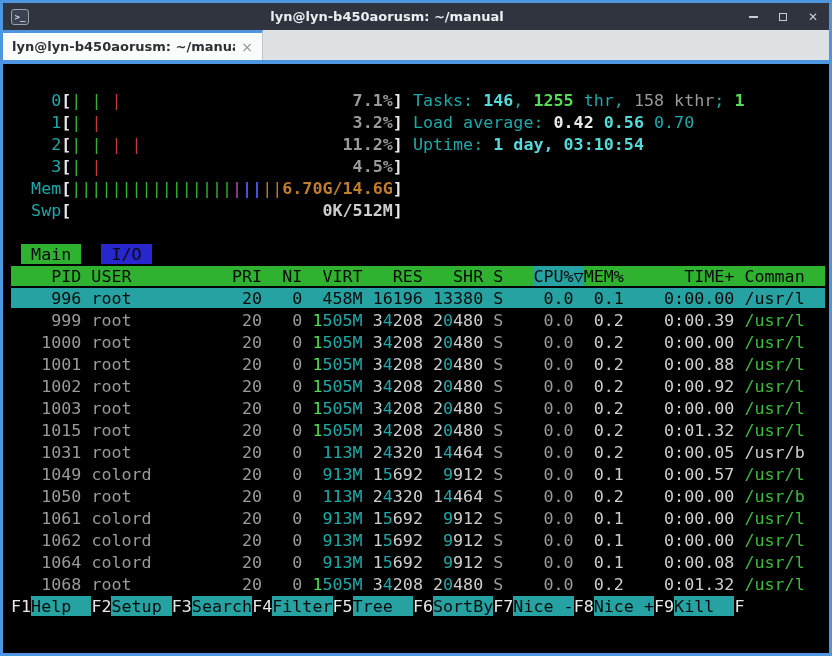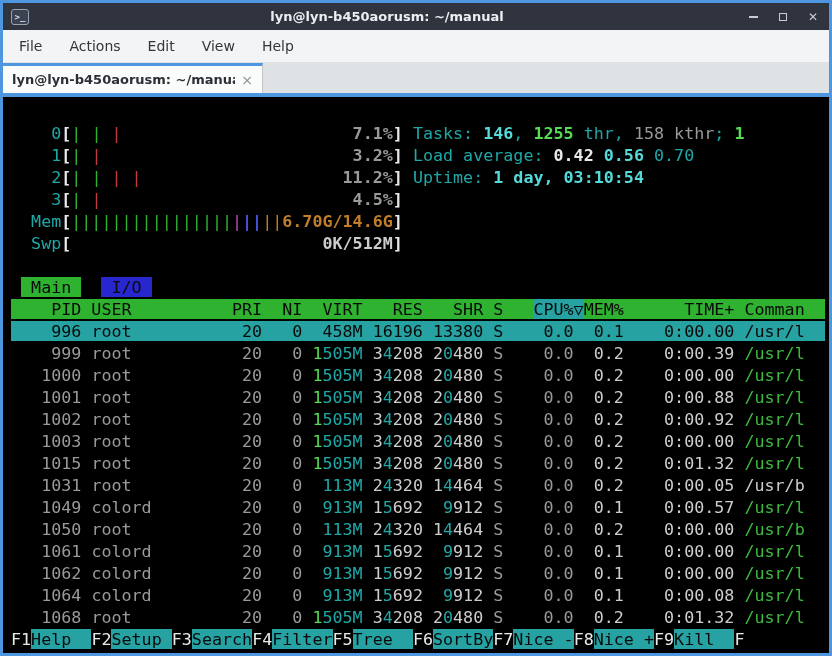--- a/index.html
+++ b/index.html
@@ -36,27 +36,20 @@
     <span class="winbtns">
       <span class="wbtn">
           <span class="minbar"></span>
         </span>
       <span class="wbtn">
           <span class="restsq"></span>
         </span>
       <span class="wbtn">✕</span>
     </span>
   </div>
-  <div class="menubar">
-      <span class="menu-item">File</span>
-      <span class="menu-item">Actions</span>
-      <span class="menu-item">Edit</span>
-      <span class="menu-item">View</span>
-      <span class="menu-item">Help</span>
-    </div>
   <div class="tabbar">
     <div class="tab">
       <span class="tab-label">lyn@lyn-b450aorusm: ~/manual</span>
       <span class="tab-close">×</span>
     </div>
   </div>
   <div class="terminal"><div class="tl"><span> </span></div><div class="tl"><span style="color: rgb(30, 168, 168);">    0</span><span style="color: rgb(233, 233, 233); font-weight: bold;">[</span><span style="color: rgb(47, 178, 47);">|</span><span> </span><span style="color: rgb(47, 178, 47);">|</span><span> </span><span style="color: rgb(194, 59, 59);">|</span><span>                       </span><span style="color: rgb(154, 154, 154); font-weight: bold;">7.1%</span><span style="color: rgb(233, 233, 233); font-weight: bold;">]</span><span> </span><span><span style="color: rgb(30, 168, 168);">Tasks: </span><span style="color: rgb(85, 218, 218); font-weight: bold;">146</span><span style="color: rgb(30, 168, 168);">, </span><span style="color: rgb(85, 219, 85); font-weight: bold;">1255</span><span style="color: rgb(30, 168, 168);"> thr</span><span style="color: rgb(30, 168, 168);">, </span><span style="color: rgb(154, 154, 154);">158 kthr</span><span style="color: rgb(30, 168, 168);">; </span><span style="color: rgb(85, 219, 85); font-weight: bold;">1</span></span></div><div class="tl"><span style="color: rgb(30, 168, 168);">    1</span><span style="color: rgb(233, 233, 233); font-weight: bold;">[</span><span style="color: rgb(47, 178, 47);">|</span><span> </span><span style="color: rgb(194, 59, 59);">|</span><span>                         </span><span style="color: rgb(154, 154, 154); font-weight: bold;">3.2%</span><span style="color: rgb(233, 233, 233); font-weight: bold;">]</span><span> </span><span><span style="color: rgb(30, 168, 168);">Load average: </span><span style="color: rgb(233, 233, 233); font-weight: bold;">0.42 </span><span style="color: rgb(85, 218, 218); font-weight: bold;">0.56 </span><span style="color: rgb(30, 168, 168);">0.70</span></span></div><div class="tl"><span style="color: rgb(30, 168, 168);">    2</span><span style="color: rgb(233, 233, 233); font-weight: bold;">[</span><span style="color: rgb(47, 178, 47);">|</span><span> </span><span style="color: rgb(47, 178, 47);">|</span><span> </span><span style="color: rgb(194, 59, 59);">|</span><span> </span><span style="color: rgb(194, 59, 59);">|</span><span>                    </span><span style="color: rgb(154, 154, 154); font-weight: bold;">11.2%</span><span style="color: rgb(233, 233, 233); font-weight: bold;">]</span><span> </span><span><span style="color: rgb(30, 168, 168);">Uptime: </span><span style="color: rgb(85, 218, 218); font-weight: bold;">1 day, 03:10:54</span></span></div><div class="tl"><span style="color: rgb(30, 168, 168);">    3</span><span style="color: rgb(233, 233, 233); font-weight: bold;">[</span><span style="color: rgb(47, 178, 47);">|</span><span> </span><span style="color: rgb(194, 59, 59);">|</span><span>                         </span><span style="color: rgb(154, 154, 154); font-weight: bold;">4.5%</span><span style="color: rgb(233, 233, 233); font-weight: bold;">]</span></div><div class="tl"><span style="color: rgb(30, 168, 168);">  Mem</span><span style="color: rgb(233, 233, 233); font-weight: bold;">[</span><span style="color: rgb(47, 178, 47);">||||||||||||||||</span><span style="color: rgb(180, 79, 180);">|</span><span style="color: rgb(73, 86, 232); font-weight: bold;">||</span><span style="color: rgb(192, 125, 42);">||</span><span></span><span style="color: rgb(192, 125, 42); font-weight: bold;">6.70G/14.6G</span><span style="color: rgb(233, 233, 233); font-weight: bold;">]</span></div><div class="tl"><span style="color: rgb(30, 168, 168);">  Swp</span><span style="color: rgb(233, 233, 233); font-weight: bold;">[</span><span>                         </span><span style="color: rgb(205, 205, 205); font-weight: bold;">0K/512M</span><span style="color: rgb(233, 233, 233); font-weight: bold;">]</span></div><div class="tl"><span> </span></div><div class="tl"><span> </span><span style="color: rgb(10, 10, 10); background-color: rgb(47, 178, 47);"> Main </span><span>  </span><span style="color: rgb(10, 10, 10); background-color: rgb(39, 39, 205);"> I/O </span></div><div class="tl"><span style="color: rgb(10, 10, 10); background-color: rgb(47, 178, 47);">    PID USER          PRI  NI  VIRT   RES   SHR S   </span><span style="color: rgb(10, 10, 10); background-color: rgb(39, 162, 162);">CPU%▽</span><span style="color: rgb(10, 10, 10); background-color: rgb(47, 178, 47);">MEM%      TIME+ Comman  </span></div><div class="tl"><span style="color: rgb(10, 10, 10); background-color: rgb(39, 162, 162);">    996 </span><span style="color: rgb(10, 10, 10); background-color: rgb(39, 162, 162);">root          </span><span style="color: rgb(10, 10, 10); background-color: rgb(39, 162, 162);"> 20   0 </span><span style="color: rgb(10, 10, 10); background-color: rgb(39, 162, 162);"> 458M</span><span style="color: rgb(10, 10, 10); background-color: rgb(39, 162, 162);"> </span><span style="color: rgb(10, 10, 10); background-color: rgb(39, 162, 162);">16196</span><span style="color: rgb(10, 10, 10); background-color: rgb(39, 162, 162);"> </span><span style="color: rgb(10, 10, 10); background-color: rgb(39, 162, 162);">13380</span><span style="color: rgb(10, 10, 10); background-color: rgb(39, 162, 162);"> S   </span><span style="color: rgb(10, 10, 10); background-color: rgb(39, 162, 162);"> 0.0 </span><span style="color: rgb(10, 10, 10); background-color: rgb(39, 162, 162);"> 0.1 </span><span style="color: rgb(10, 10, 10); background-color: rgb(39, 162, 162);">   0:00.00 </span><span style="color: rgb(10, 10, 10); background-color: rgb(39, 162, 162);">/usr/l  </span></div><div class="tl"><span style="color: rgb(154, 154, 154);">    999 </span><span style="color: rgb(154, 154, 154);">root          </span><span style="color: rgb(154, 154, 154);"> 20   0 </span><span></span><span style="color: rgb(85, 219, 85);">1</span><span style="color: rgb(30, 168, 168);">505M</span><span style="color: rgb(154, 154, 154);"> </span><span></span><span style="color: rgb(205, 205, 205);">3</span><span style="color: rgb(30, 168, 168);">4</span><span style="color: rgb(205, 205, 205);">2</span><span style="color: rgb(205, 205, 205);">0</span><span style="color: rgb(205, 205, 205);">8</span><span style="color: rgb(154, 154, 154);"> </span><span></span><span style="color: rgb(205, 205, 205);">2</span><span style="color: rgb(30, 168, 168);">0</span><span style="color: rgb(205, 205, 205);">4</span><span style="color: rgb(205, 205, 205);">8</span><span style="color: rgb(205, 205, 205);">0</span><span style="color: rgb(154, 154, 154);"> S   </span><span style="color: rgb(154, 154, 154);"> 0.0 </span><span style="color: rgb(205, 205, 205);"> 0.2 </span><span style="color: rgb(205, 205, 205);">   0:00.39 </span><span style="color: rgb(60, 186, 60);">/usr/l  </span></div><div class="tl"><span style="color: rgb(154, 154, 154);">   1000 </span><span style="color: rgb(154, 154, 154);">root          </span><span style="color: rgb(154, 154, 154);"> 20   0 </span><span></span><span style="color: rgb(85, 219, 85);">1</span><span style="color: rgb(30, 168, 168);">505M</span><span style="color: rgb(154, 154, 154);"> </span><span></span><span style="color: rgb(205, 205, 205);">3</span><span style="color: rgb(30, 168, 168);">4</span><span style="color: rgb(205, 205, 205);">2</span><span style="color: rgb(205, 205, 205);">0</span><span style="color: rgb(205, 205, 205);">8</span><span style="color: rgb(154, 154, 154);"> </span><span></span><span style="color: rgb(205, 205, 205);">2</span><span style="color: rgb(30, 168, 168);">0</span><span style="color: rgb(205, 205, 205);">4</span><span style="color: rgb(205, 205, 205);">8</span><span style="color: rgb(205, 205, 205);">0</span><span style="color: rgb(154, 154, 154);"> S   </span><span style="color: rgb(154, 154, 154);"> 0.0 </span><span style="color: rgb(205, 205, 205);"> 0.2 </span><span style="color: rgb(205, 205, 205);">   0:00.00 </span><span style="color: rgb(60, 186, 60);">/usr/l  </span></div><div class="tl"><span style="color: rgb(154, 154, 154);">   1001 </span><span style="color: rgb(154, 154, 154);">root          </span><span style="color: rgb(154, 154, 154);"> 20   0 </span><span></span><span style="color: rgb(85, 219, 85);">1</span><span style="color: rgb(30, 168, 168);">505M</span><span style="color: rgb(154, 154, 154);"> </span><span></span><span style="color: rgb(205, 205, 205);">3</span><span style="color: rgb(30, 168, 168);">4</span><span style="color: rgb(205, 205, 205);">2</span><span style="color: rgb(205, 205, 205);">0</span><span style="color: rgb(205, 205, 205);">8</span><span style="color: rgb(154, 154, 154);"> </span><span></span><span style="color: rgb(205, 205, 205);">2</span><span style="color: rgb(30, 168, 168);">0</span><span style="color: rgb(205, 205, 205);">4</span><span style="color: rgb(205, 205, 205);">8</span><span style="color: rgb(205, 205, 205);">0</span><span style="color: rgb(154, 154, 154);"> S   </span><span style="color: rgb(154, 154, 154);"> 0.0 </span><span style="color: rgb(205, 205, 205);"> 0.2 </span><span style="color: rgb(205, 205, 205);">   0:00.88 </span><span style="color: rgb(60, 186, 60);">/usr/l  </span></div><div class="tl"><span style="color: rgb(154, 154, 154);">   1002 </span><span style="color: rgb(154, 154, 154);">root          </span><span style="color: rgb(154, 154, 154);"> 20   0 </span><span></span><span style="color: rgb(85, 219, 85);">1</span><span style="color: rgb(30, 168, 168);">505M</span><span style="color: rgb(154, 154, 154);"> </span><span></span><span style="color: rgb(205, 205, 205);">3</span><span style="color: rgb(30, 168, 168);">4</span><span style="color: rgb(205, 205, 205);">2</span><span style="color: rgb(205, 205, 205);">0</span><span style="color: rgb(205, 205, 205);">8</span><span style="color: rgb(154, 154, 154);"> </span><span></span><span style="color: rgb(205, 205, 205);">2</span><span style="color: rgb(30, 168, 168);">0</span><span style="color: rgb(205, 205, 205);">4</span><span style="color: rgb(205, 205, 205);">8</span><span style="color: rgb(205, 205, 205);">0</span><span style="color: rgb(154, 154, 154);"> S   </span><span style="color: rgb(154, 154, 154);"> 0.0 </span><span style="color: rgb(205, 205, 205);"> 0.2 </span><span style="color: rgb(205, 205, 205);">   0:00.92 </span><span style="color: rgb(60, 186, 60);">/usr/l  </span></div><div class="tl"><span style="color: rgb(154, 154, 154);">   1003 </span><span style="color: rgb(154, 154, 154);">root          </span><span style="color: rgb(154, 154, 154);"> 20   0 </span><span></span><span style="color: rgb(85, 219, 85);">1</span><span style="color: rgb(30, 168, 168);">505M</span><span style="color: rgb(154, 154, 154);"> </span><span></span><span style="color: rgb(205, 205, 205);">3</span><span style="color: rgb(30, 168, 168);">4</span><span style="color: rgb(205, 205, 205);">2</span><span style="color: rgb(205, 205, 205);">0</span><span style="color: rgb(205, 205, 205);">8</span><span style="color: rgb(154, 154, 154);"> </span><span></span><span style="color: rgb(205, 205, 205);">2</span><span style="color: rgb(30, 168, 168);">0</span><span style="color: rgb(205, 205, 205);">4</span><span style="color: rgb(205, 205, 205);">8</span><span style="color: rgb(205, 205, 205);">0</span><span style="color: rgb(154, 154, 154);"> S   </span><span style="color: rgb(154, 154, 154);"> 0.0 </span><span style="color: rgb(205, 205, 205);"> 0.2 </span><span style="color: rgb(205, 205, 205);">   0:00.00 </span><span style="color: rgb(60, 186, 60);">/usr/l  </span></div><div class="tl"><span style="color: rgb(154, 154, 154);">   1015 </span><span style="color: rgb(154, 154, 154);">root          </span><span style="color: rgb(154, 154, 154);"> 20   0 </span><span></span><span style="color: rgb(85, 219, 85);">1</span><span style="color: rgb(30, 168, 168);">505M</span><span style="color: rgb(154, 154, 154);"> </span><span></span><span style="color: rgb(205, 205, 205);">3</span><span style="color: rgb(30, 168, 168);">4</span><span style="color: rgb(205, 205, 205);">2</span><span style="color: rgb(205, 205, 205);">0</span><span style="color: rgb(205, 205, 205);">8</span><span style="color: rgb(154, 154, 154);"> </span><span></span><span style="color: rgb(205, 205, 205);">2</span><span style="color: rgb(30, 168, 168);">0</span><span style="color: rgb(205, 205, 205);">4</span><span style="color: rgb(205, 205, 205);">8</span><span style="color: rgb(205, 205, 205);">0</span><span style="color: rgb(154, 154, 154);"> S   </span><span style="color: rgb(154, 154, 154);"> 0.0 </span><span style="color: rgb(205, 205, 205);"> 0.2 </span><span style="color: rgb(205, 205, 205);">   0:01.32 </span><span style="color: rgb(60, 186, 60);">/usr/l  </span></div><div class="tl"><span style="color: rgb(154, 154, 154);">   1031 </span><span style="color: rgb(154, 154, 154);">root          </span><span style="color: rgb(154, 154, 154);"> 20   0 </span><span> </span><span style="color: rgb(30, 168, 168);">113M</span><span style="color: rgb(154, 154, 154);"> </span><span></span><span style="color: rgb(205, 205, 205);">2</span><span style="color: rgb(30, 168, 168);">4</span><span style="color: rgb(205, 205, 205);">3</span><span style="color: rgb(205, 205, 205);">2</span><span style="color: rgb(205, 205, 205);">0</span><span style="color: rgb(154, 154, 154);"> </span><span></span><span style="color: rgb(205, 205, 205);">1</span><span style="color: rgb(30, 168, 168);">4</span><span style="color: rgb(205, 205, 205);">4</span><span style="color: rgb(205, 205, 205);">6</span><span style="color: rgb(205, 205, 205);">4</span><span style="color: rgb(154, 154, 154);"> S   </span><span style="color: rgb(154, 154, 154);"> 0.0 </span><span style="color: rgb(205, 205, 205);"> 0.2 </span><span style="color: rgb(205, 205, 205);">   0:00.05 </span><span style="color: rgb(205, 205, 205);">/usr/b  </span></div><div class="tl"><span style="color: rgb(154, 154, 154);">   1049 </span><span style="color: rgb(154, 154, 154);">colord        </span><span style="color: rgb(154, 154, 154);"> 20   0 </span><span> </span><span style="color: rgb(30, 168, 168);">913M</span><span style="color: rgb(154, 154, 154);"> </span><span></span><span style="color: rgb(205, 205, 205);">1</span><span style="color: rgb(30, 168, 168);">5</span><span style="color: rgb(205, 205, 205);">6</span><span style="color: rgb(205, 205, 205);">9</span><span style="color: rgb(205, 205, 205);">2</span><span style="color: rgb(154, 154, 154);"> </span><span> </span><span style="color: rgb(30, 168, 168);">9</span><span style="color: rgb(205, 205, 205);">9</span><span style="color: rgb(205, 205, 205);">1</span><span style="color: rgb(205, 205, 205);">2</span><span style="color: rgb(154, 154, 154);"> S   </span><span style="color: rgb(154, 154, 154);"> 0.0 </span><span style="color: rgb(205, 205, 205);"> 0.1 </span><span style="color: rgb(205, 205, 205);">   0:00.57 </span><span style="color: rgb(60, 186, 60);">/usr/l  </span></div><div class="tl"><span style="color: rgb(154, 154, 154);">   1050 </span><span style="color: rgb(154, 154, 154);">root          </span><span style="color: rgb(154, 154, 154);"> 20   0 </span><span> </span><span style="color: rgb(30, 168, 168);">113M</span><span style="color: rgb(154, 154, 154);"> </span><span></span><span style="color: rgb(205, 205, 205);">2</span><span style="color: rgb(30, 168, 168);">4</span><span style="color: rgb(205, 205, 205);">3</span><span style="color: rgb(205, 205, 205);">2</span><span style="color: rgb(205, 205, 205);">0</span><span style="color: rgb(154, 154, 154);"> </span><span></span><span style="color: rgb(205, 205, 205);">1</span><span style="color: rgb(30, 168, 168);">4</span><span style="color: rgb(205, 205, 205);">4</span><span style="color: rgb(205, 205, 205);">6</span><span style="color: rgb(205, 205, 205);">4</span><span style="color: rgb(154, 154, 154);"> S   </span><span style="color: rgb(154, 154, 154);"> 0.0 </span><span style="color: rgb(205, 205, 205);"> 0.2 </span><span style="color: rgb(205, 205, 205);">   0:00.00 </span><span style="color: rgb(60, 186, 60);">/usr/b  </span></div><div class="tl"><span style="color: rgb(154, 154, 154);">   1061 </span><span style="color: rgb(154, 154, 154);">colord        </span><span style="color: rgb(154, 154, 154);"> 20   0 </span><span> </span><span style="color: rgb(30, 168, 168);">913M</span><span style="color: rgb(154, 154, 154);"> </span><span></span><span style="color: rgb(205, 205, 205);">1</span><span style="color: rgb(30, 168, 168);">5</span><span style="color: rgb(205, 205, 205);">6</span><span style="color: rgb(205, 205, 205);">9</span><span style="color: rgb(205, 205, 205);">2</span><span style="color: rgb(154, 154, 154);"> </span><span> </span><span style="color: rgb(30, 168, 168);">9</span><span style="color: rgb(205, 205, 205);">9</span><span style="color: rgb(205, 205, 205);">1</span><span style="color: rgb(205, 205, 205);">2</span><span style="color: rgb(154, 154, 154);"> S   </span><span style="color: rgb(154, 154, 154);"> 0.0 </span><span style="color: rgb(205, 205, 205);"> 0.1 </span><span style="color: rgb(205, 205, 205);">   0:00.00 </span><span style="color: rgb(60, 186, 60);">/usr/l  </span></div><div class="tl"><span style="color: rgb(154, 154, 154);">   1062 </span><span style="color: rgb(154, 154, 154);">colord        </span><span style="color: rgb(154, 154, 154);"> 20   0 </span><span> </span><span style="color: rgb(30, 168, 168);">913M</span><span style="color: rgb(154, 154, 154);"> </span><span></span><span style="color: rgb(205, 205, 205);">1</span><span style="color: rgb(30, 168, 168);">5</span><span style="color: rgb(205, 205, 205);">6</span><span style="color: rgb(205, 205, 205);">9</span><span style="color: rgb(205, 205, 205);">2</span><span style="color: rgb(154, 154, 154);"> </span><span> </span><span style="color: rgb(30, 168, 168);">9</span><span style="color: rgb(205, 205, 205);">9</span><span style="color: rgb(205, 205, 205);">1</span><span style="color: rgb(205, 205, 205);">2</span><span style="color: rgb(154, 154, 154);"> S   </span><span style="color: rgb(154, 154, 154);"> 0.0 </span><span style="color: rgb(205, 205, 205);"> 0.1 </span><span style="color: rgb(205, 205, 205);">   0:00.00 </span><span style="color: rgb(60, 186, 60);">/usr/l  </span></div><div class="tl"><span style="color: rgb(154, 154, 154);">   1064 </span><span style="color: rgb(154, 154, 154);">colord        </span><span style="color: rgb(154, 154, 154);"> 20   0 </span><span> </span><span style="color: rgb(30, 168, 168);">913M</span><span style="color: rgb(154, 154, 154);"> </span><span></span><span style="color: rgb(205, 205, 205);">1</span><span style="color: rgb(30, 168, 168);">5</span><span style="color: rgb(205, 205, 205);">6</span><span style="color: rgb(205, 205, 205);">9</span><span style="color: rgb(205, 205, 205);">2</span><span style="color: rgb(154, 154, 154);"> </span><span> </span><span style="color: rgb(30, 168, 168);">9</span><span style="color: rgb(205, 205, 205);">9</span><span style="color: rgb(205, 205, 205);">1</span><span style="color: rgb(205, 205, 205);">2</span><span style="color: rgb(154, 154, 154);"> S   </span><span style="color: rgb(154, 154, 154);"> 0.0 </span><span style="color: rgb(205, 205, 205);"> 0.1 </span><span style="color: rgb(205, 205, 205);">   0:00.08 </span><span style="color: rgb(60, 186, 60);">/usr/l  </span></div><div class="tl"><span style="color: rgb(154, 154, 154);">   1068 </span><span style="color: rgb(154, 154, 154);">root          </span><span style="color: rgb(154, 154, 154);"> 20   0 </span><span></span><span style="color: rgb(85, 219, 85);">1</span><span style="color: rgb(30, 168, 168);">505M</span><span style="color: rgb(154, 154, 154);"> </span><span></span><span style="color: rgb(205, 205, 205);">3</span><span style="color: rgb(30, 168, 168);">4</span><span style="color: rgb(205, 205, 205);">2</span><span style="color: rgb(205, 205, 205);">0</span><span style="color: rgb(205, 205, 205);">8</span><span style="color: rgb(154, 154, 154);"> </span><span></span><span style="color: rgb(205, 205, 205);">2</span><span style="color: rgb(30, 168, 168);">0</span><span style="color: rgb(205, 205, 205);">4</span><span style="color: rgb(205, 205, 205);">8</span><span style="color: rgb(205, 205, 205);">0</span><span style="color: rgb(154, 154, 154);"> S   </span><span style="color: rgb(154, 154, 154);"> 0.0 </span><span style="color: rgb(205, 205, 205);"> 0.2 </span><span style="color: rgb(205, 205, 205);">   0:01.32 </span><span style="color: rgb(60, 186, 60);">/usr/l  </span></div><div class="tl"><span><span style="color: rgb(233, 233, 233);">F1</span><span style="color: rgb(10, 10, 10); background-color: rgb(39, 162, 162);">Help  </span></span><span><span style="color: rgb(233, 233, 233);">F2</span><span style="color: rgb(10, 10, 10); background-color: rgb(39, 162, 162);">Setup </span></span><span><span style="color: rgb(233, 233, 233);">F3</span><span style="color: rgb(10, 10, 10); background-color: rgb(39, 162, 162);">Search</span></span><span><span style="color: rgb(233, 233, 233);">F4</span><span style="color: rgb(10, 10, 10); background-color: rgb(39, 162, 162);">Filter</span></span><span><span style="color: rgb(233, 233, 233);">F5</span><span style="color: rgb(10, 10, 10); background-color: rgb(39, 162, 162);">Tree  </span></span><span><span style="color: rgb(233, 233, 233);">F6</span><span style="color: rgb(10, 10, 10); background-color: rgb(39, 162, 162);">SortBy</span></span><span><span style="color: rgb(233, 233, 233);">F7</span><span style="color: rgb(10, 10, 10); background-color: rgb(39, 162, 162);">Nice -</span></span><span><span style="color: rgb(233, 233, 233);">F8</span><span style="color: rgb(10, 10, 10); background-color: rgb(39, 162, 162);">Nice +</span></span><span><span style="color: rgb(233, 233, 233);">F9</span><span style="color: rgb(10, 10, 10); background-color: rgb(39, 162, 162);">Kill  </span></span><span><span style="color: rgb(233, 233, 233);">F</span></span></div></div>
 </div>
 
 </body></html>

